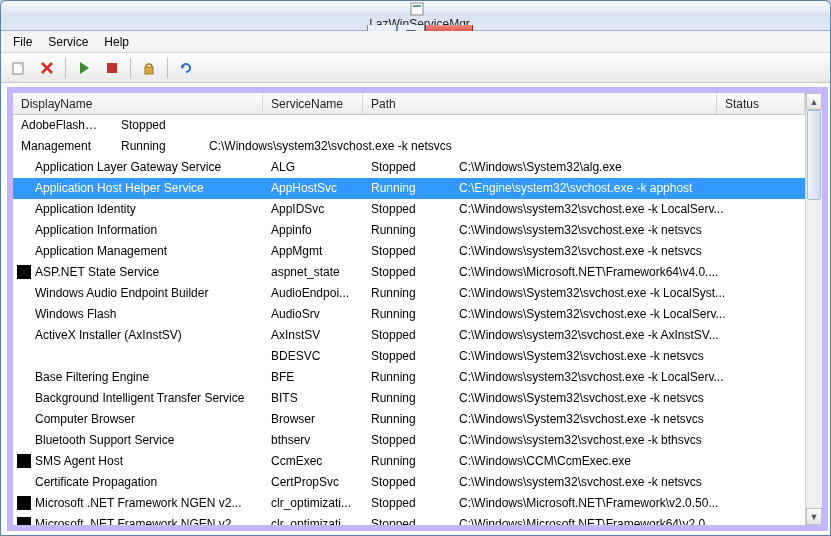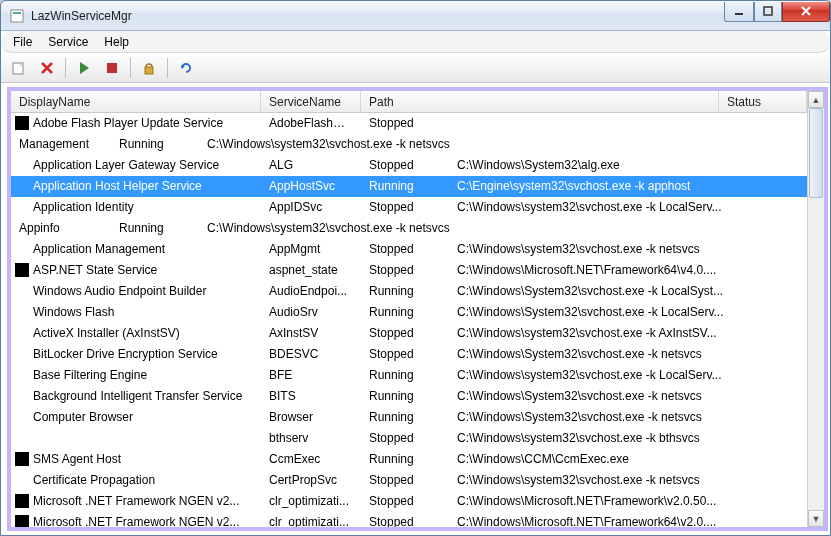--- a/index.html
+++ b/index.html
@@ -24,20 +24,21 @@
     position: relative;
   }
   .titlebar {
     height: 30px;
     background: linear-gradient(to bottom, #f6f9fc 0%, #e4ecf5 40%, #d7e3f0 41%, #dfe9f5 100%);
     border-bottom: 1px solid #a0b5cc;
     display: flex;
     align-items: center;
     padding: 0 0 0 8px;
     border-radius: 6px 6px 0 0;
+    flex-direction: column;
   }
   .title-icon {
     width: 16px; height: 16px;
     margin-right: 6px;
     display:inline-flex;align-items:center;justify-content:center;
   }
   .title-text { flex: 1; color:#222; }
   .winbtns { display:flex; height:22px; margin-top:-6px;}
   .winbtn {
     width: 30px; height:20px;
@@ -59,21 +60,20 @@
     border-radius:0 0 3px 0;
     font-weight:bold;
   }
   .menubar {
     height: 22px;
     background: #f4f4f4;
     border-bottom:1px solid #d8d8d8;
     display:flex;
     align-items:center;
     padding:0 4px;
-    border-radius:11px;
   }
   .menuitem { padding:2px 8px; cursor:default;}
   .toolbar {
     height: 30px;
     background: linear-gradient(to bottom,#fefefe,#e9e9e9);
     border-bottom:1px solid #c8c8c8;
     display:flex;
     align-items:center;
     padding:0 6px;
     gap:4px;
@@ -81,21 +81,21 @@
   .tbtn {
     width:24px;height:24px;
     display:flex;align-items:center;justify-content:center;
     border:1px solid transparent;
     border-radius:2px;
   }
   .tsep{width:1px;height:20px;background:#c0c0c0;margin:0 2px;}
   .content {
     flex:1;
     margin:4px 2px 4px 6px;
-    border:4px solid #c4b5fd;
+    border:6px solid #c4b5fd;
     background:#fff;
     display:flex;
     overflow:hidden;
   }
   .grid { flex:1; overflow:hidden; position:relative;}
   .ghead {
     height:22px;
     background: linear-gradient(to bottom,#fdfdfd,#ececec);
     border-bottom:1px solid #cacaca;
     display:flex;
@@ -232,24 +232,20 @@
   <div class="content">
     <div class="grid">
       <div class="ghead">
         <div class="gh col-disp">DisplayName</div>
         <div class="gh col-svc">ServiceName</div>
         <div class="gh col-path">Path</div>
         <div class="gh col-stat">Status</div>
       </div>
       <div class="gbody" id="gbody">
           <div class="grow">
-            <div class="gc col-disp">
-              <span class="sqicon black"></span>
-              <span>Adobe Flash Player Update Service</span>
-            </div>
             <div class="gc col-svc">AdobeFlashPl...</div>
             <div class="gc col-stat">Stopped</div>
           </div>
           <div class="grow">
             <div class="gc col-svc">Management</div>
             <div class="gc col-stat">Running</div>
             <div class="gc col-path">C:\Windows\system32\svchost.exe -k netsvcs</div>
           </div>
           <div class="grow">
             <div class="gc col-disp">
@@ -272,20 +268,24 @@
           <div class="grow">
             <div class="gc col-disp">
               <span class="sqicon "></span>
               <span>Application Identity</span>
             </div>
             <div class="gc col-svc">AppIDSvc</div>
             <div class="gc col-stat">Stopped</div>
             <div class="gc col-path">C:\Windows\system32\svchost.exe -k LocalServ...</div>
           </div>
           <div class="grow">
+            <div class="gc col-disp">
+              <span class="sqicon "></span>
+              <span>Application Information</span>
+            </div>
             <div class="gc col-svc">Appinfo</div>
             <div class="gc col-stat">Running</div>
             <div class="gc col-path">C:\Windows\system32\svchost.exe -k netsvcs</div>
           </div>
           <div class="grow">
             <div class="gc col-disp">
               <span class="sqicon "></span>
               <span>Application Management</span>
             </div>
             <div class="gc col-svc">AppMgmt</div>
@@ -324,21 +324,20 @@
               <span class="sqicon "></span>
               <span>ActiveX Installer (AxInstSV)</span>
             </div>
             <div class="gc col-svc">AxInstSV</div>
             <div class="gc col-stat">Stopped</div>
             <div class="gc col-path">C:\Windows\system32\svchost.exe -k AxInstSV...</div>
           </div>
           <div class="grow">
             <div class="gc col-disp">
               <span class="sqicon "></span>
-              <span>BitLocker Drive Encryption Service</span>
             </div>
             <div class="gc col-svc">BDESVC</div>
             <div class="gc col-stat">Stopped</div>
             <div class="gc col-path">C:\Windows\System32\svchost.exe -k netsvcs</div>
           </div>
           <div class="grow">
             <div class="gc col-disp">
               <span class="sqicon "></span>
               <span>Base Filtering Engine</span>
             </div>
@@ -360,20 +359,21 @@
               <span class="sqicon "></span>
               <span>Computer Browser</span>
             </div>
             <div class="gc col-svc">Browser</div>
             <div class="gc col-stat">Running</div>
             <div class="gc col-path">C:\Windows\System32\svchost.exe -k netsvcs</div>
           </div>
           <div class="grow">
             <div class="gc col-disp">
               <span class="sqicon "></span>
+              <span>Bluetooth Support Service</span>
             </div>
             <div class="gc col-svc">bthserv</div>
             <div class="gc col-stat">Stopped</div>
             <div class="gc col-path">C:\Windows\system32\svchost.exe -k bthsvcs</div>
           </div>
           <div class="grow">
             <div class="gc col-disp">
               <span class="sqicon black"></span>
               <span>SMS Agent Host</span>
             </div>

